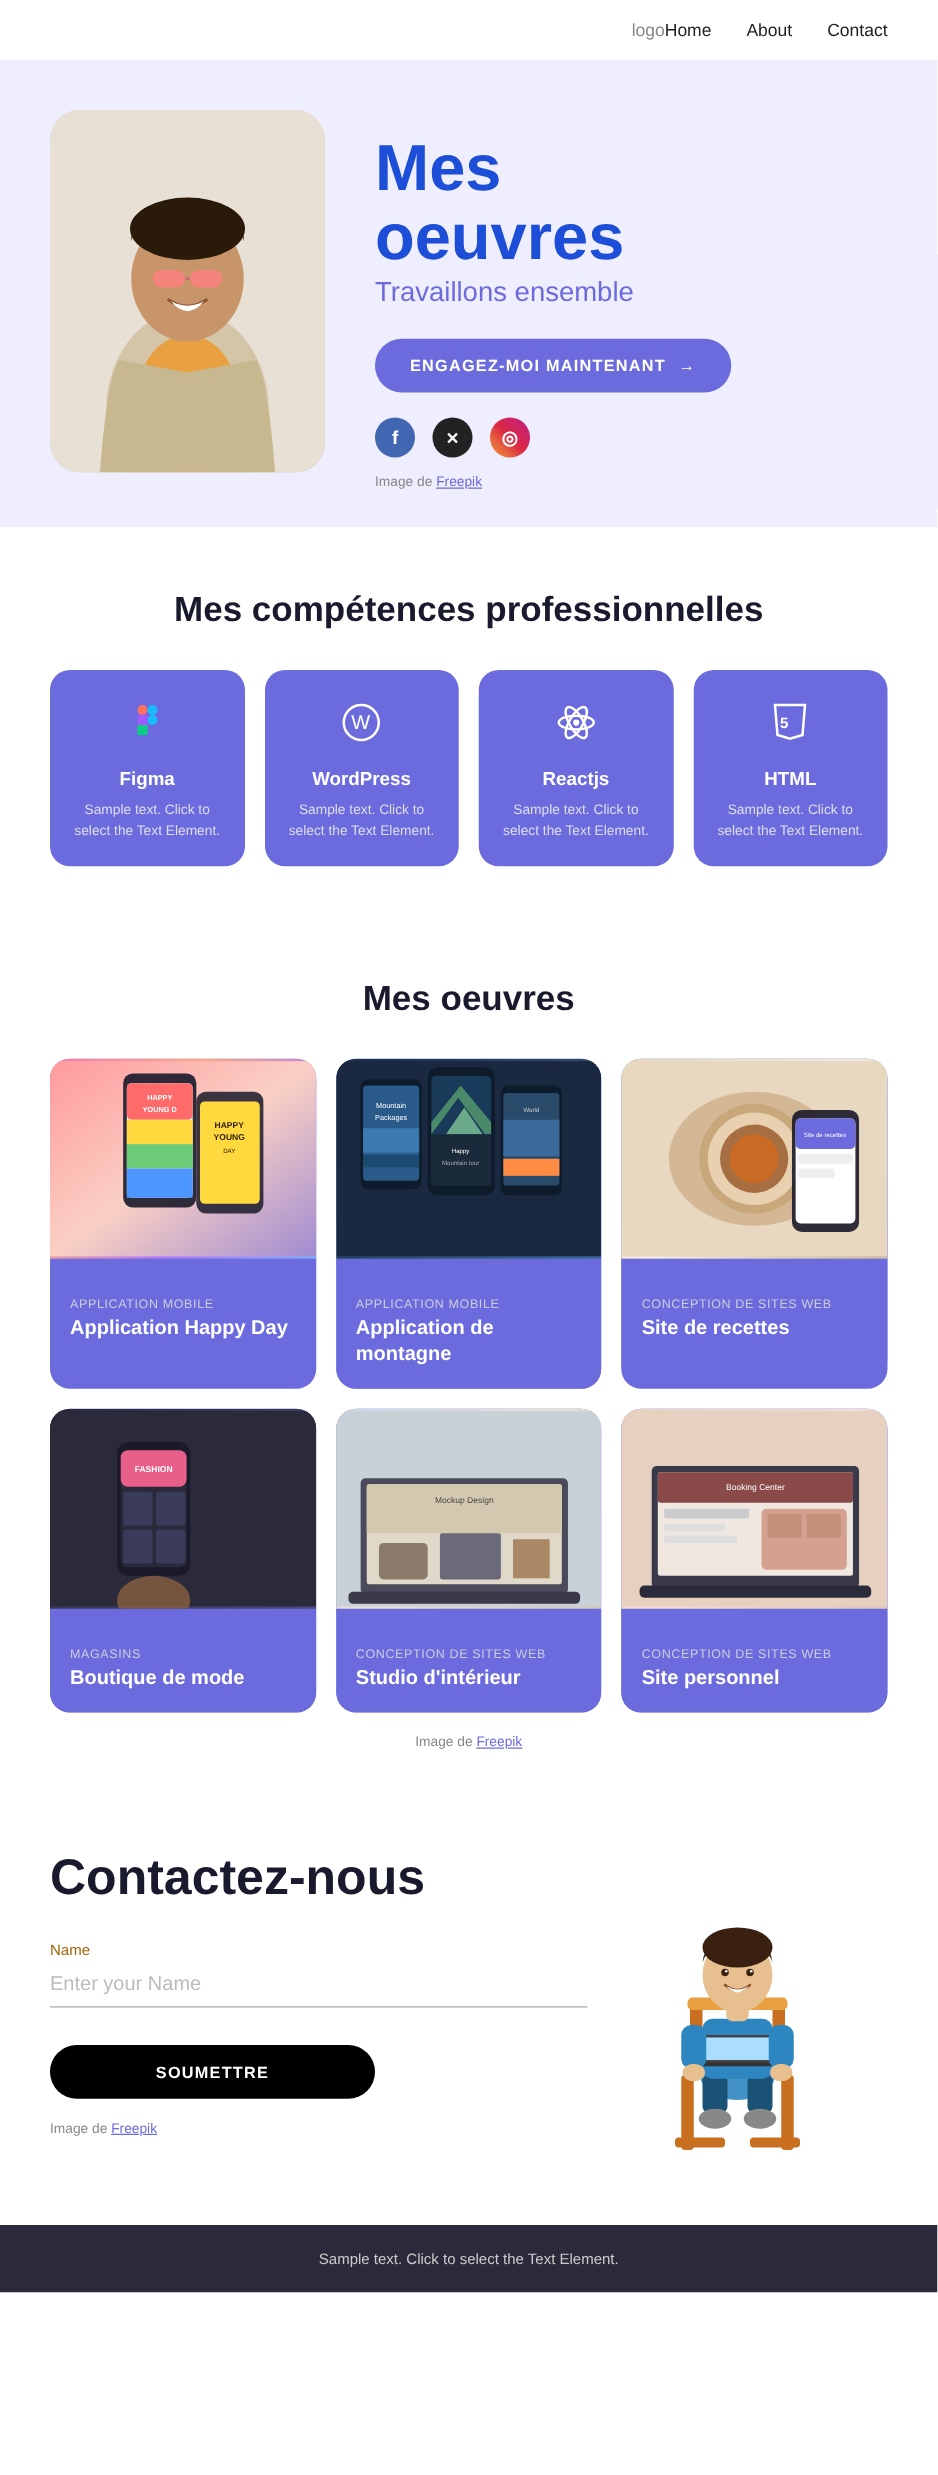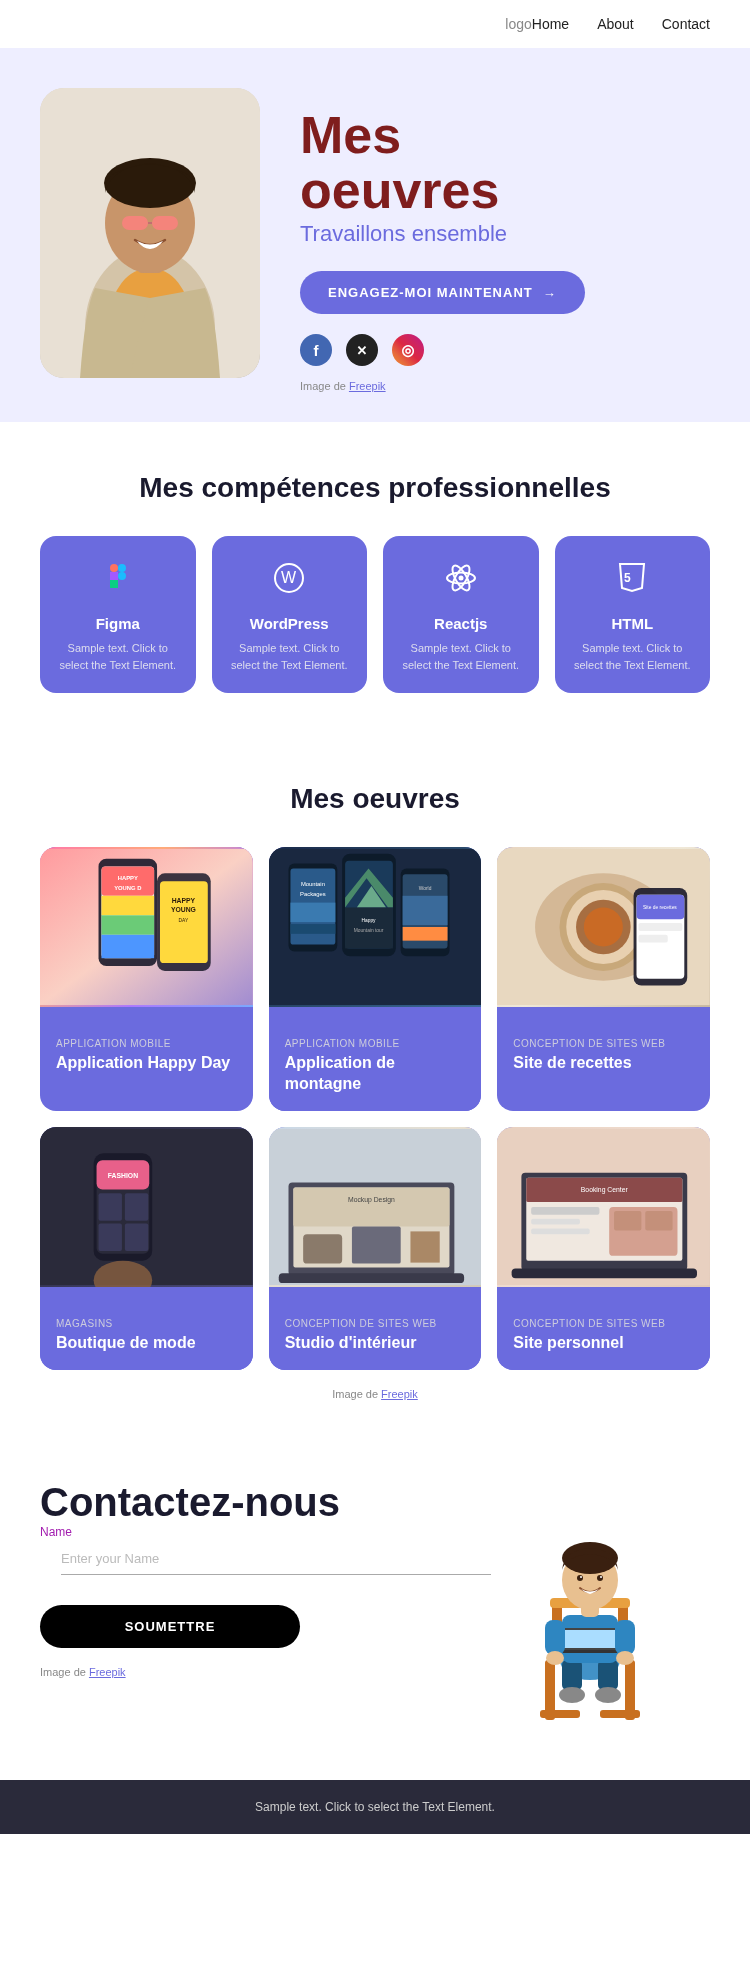--- a/index.html
+++ b/index.html
@@ -25,21 +25,21 @@
     }
     .hero-image-placeholder {
       width: 100%; height: 100%;
       background: linear-gradient(160deg, #e0d6cc 60%, #c8bfb4 100%);
       display: flex; align-items: center; justify-content: center;
       position: relative;
     }
     
     .person-svg { width: 100%; height: 100%; }
     .hero-content { padding-top: 20px; }
-    .hero-title { font-size: 52px; font-weight: 700; line-height: 1.05; color: #7f1d1d; }
+    .hero-title { font-size: 52px; font-weight: 700; line-height: 1.05; color: #1d4ed8; }
     .hero-subtitle { font-size: 22px; font-weight: 500; color: #6b6bde; margin-top: 4px; }
     .hero-btn {
       display: inline-flex; align-items: flex-end; gap: 10px;
       background: #6b6bde; color: #fff; border: none; border-radius: 30px;
       padding: 14px 28px; font-size: 13px; font-weight: 700; letter-spacing: 1px;
       cursor: pointer; margin-top: 24px; text-transform: uppercase;
     }
     .hero-socials { display: flex; gap: 14px; margin-top: 20px; align-items: center; }
     .social-icon {
       width: 32px; height: 32px; border-radius: 50%;
@@ -89,26 +89,26 @@
     .work-img-6 { background: linear-gradient(135deg, #e8d0c0, #f0ddd0, #e0c8b8); position: relative; overflow: hidden; }
     .work-info { background: #6b6bde; padding: 14px 16px 16px; }
     .work-category { font-size: 10px; color: #ccd; text-transform: uppercase; letter-spacing: 0.5px; margin-bottom: 4px; margin-top: 17px; }
     .work-title { font-size: 16px; font-weight: 700; color: #fff; line-height: 1.3; }
     .works-freepik { text-align: center; font-size: 11px; color: #888; margin-top: 18px; margin-bottom: 10px; }
     .works-freepik a { color: #6b6bde; }
 
     
     .contact-section { padding: 50px 40px 40px; display: flex; gap: 20px; align-items: flex-start; }
     .contact-form { flex: 1; }
-    .contact-title { font-size: 40px; font-weight: 700; color: #1a1a2e; }
+    .contact-title { font-size: 40px; font-weight: 700; margin-bottom: 28px; color: #1a1a2e; }
     .form-group { margin-bottom: 20px; }
-    .form-label { font-size: 12px; color: #a21caf; display: block; margin-bottom: 4px; }
+    .form-label { font-size: 12px; color: #a16207; display: block; margin-bottom: 4px; }
     .form-input {
       width: 100%; border: none; border-bottom: 1.5px solid #aaa;
-      padding: 8px 0; font-size: 13px; color: #888; outline: none; background: transparent; margin-left: 21px;
+      padding: 8px 0; font-size: 16px; color: #888; outline: none; background: transparent;
     }
     .form-input::placeholder { color: #bbb; }
     .submit-btn {
       background: #000000; color: #fff; border: none; border-radius: 30px;
       padding: 14px 60px; font-size: 13px; font-weight: 700; letter-spacing: 1px;
       cursor: pointer; text-transform: uppercase; margin-top: 10px; width: 100%; max-width: 260px;
     }
     .contact-freepik { font-size: 11px; color: #888; margin-top: 18px; }
     .contact-freepik a { color: #6b6bde; }
     .contact-illustration { width: 220px; flex-shrink: 0; padding-top: 40px; }

